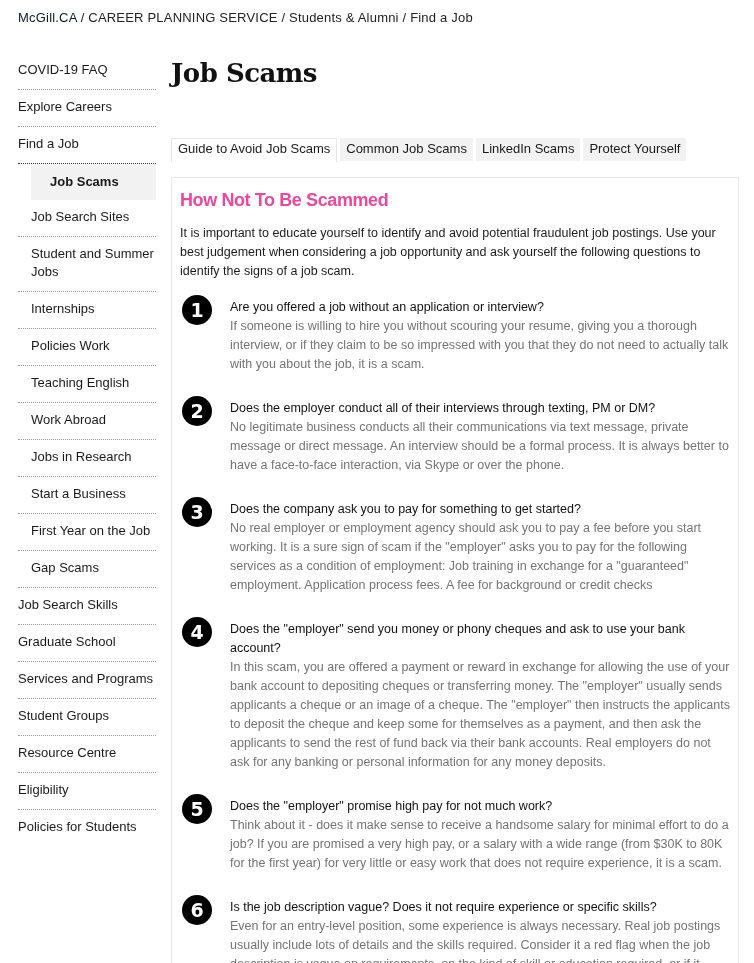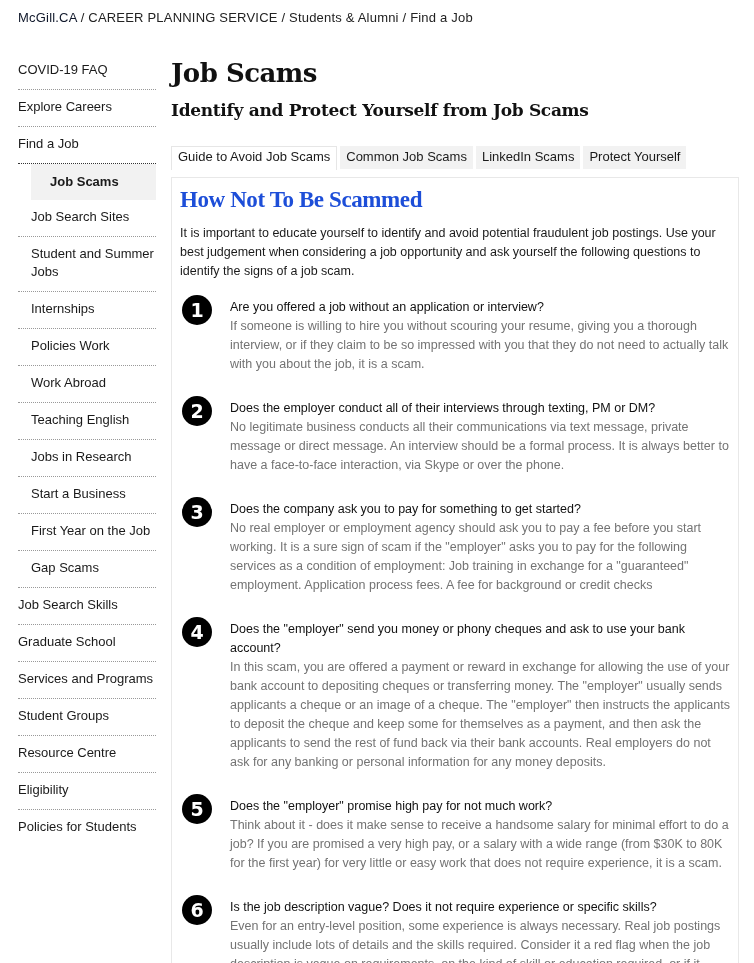--- a/index.html
+++ b/index.html
@@ -15,26 +15,26 @@
   .nav-item.top { padding: 8px 0 10px 0; }
   .nav-item.sub { padding: 8px 0 10px 13px; }
   .nav-item.active { background: #f2f2f2; font-weight: bold; padding: 9px 0 9px 19px; margin-left: 13px; border-bottom: none; }
   .nav-item.parent-open { border-bottom: 1px dotted #333; }
   .nav-item.last { border-bottom: none; }
 
   .main { position: absolute; left: 171px; top: 56px; width: 568px; }
   .page-title { font-family: "DejaVu Serif", serif; font-size: 26px; font-weight: bold; color: #111; letter-spacing: -0.5px; line-height: 34px; }
   .page-subtitle { font-family: "DejaVu Serif", serif; font-size: 17px; font-weight: bold; color: #111; margin-top: 9px; letter-spacing: -0.3px; line-height: 22px; }
 
-  .tabs { position: absolute; left: 0; top: 90px; display: flex; height: 24px; text-align: center; }
+  .tabs { position: absolute; left: 0; top: 82px; display: flex; height: 24px; text-align: center; }
   .tab { font-size: 13px; padding: 3px 6px 0 6px; background: #f2f2f2; margin-right: 3px; color: #1a1a1a; cursor: pointer; white-space: nowrap; height: 23px; }
   .tab.active { background: #ffffff; border: 1px solid #e6e6e6; border-bottom: none; height: 24px; padding-top: 2px; }
 
   .panel { position: absolute; left: 0; top: 121px; width: 568px; height: 800px; border: 1px solid #e8e8e8; border-bottom: none; padding: 10px 8px 0 8px; }
-  .panel-heading { font-family: Liberation Serif, serif; font-size: 23px; font-weight: bold; color: #1d4ed8; letter-spacing: -0.4px; line-height: 24px; }
+  .panel-heading { font-family: Liberation Sans, sans-serif; font-size: 18px; font-weight: bold; color: #ec4899; letter-spacing: -0.4px; line-height: 24px; }
   .intro { font-size: 12.5px; line-height: 19px; margin-top: 12px; color: #1a1a1a; }
 
   .q-list { margin-top: 14px; }
   .q-item { position: relative; padding-left: 50px; margin-bottom: 22px; }
   .q-num { position: absolute; left: 2px; top: 0px; width: 30px; height: 30px; border-radius: 50%; background: #000; color: #fff; font-weight: bold; font-size: 19px; text-align: center; line-height: 30px; font-family: "DejaVu Sans", sans-serif; }
   .q-title { font-size: 12.5px; line-height: 19px; color: #111; padding-top: 3px; }
   .q-body { font-size: 12.5px; line-height: 19px; color: #737373; }
 </style>
 </head>
 <body>
@@ -51,38 +51,37 @@
 
 <nav class="sidebar">
   <a class="nav-item top">COVID-19 FAQ</a>
   <a class="nav-item top">Explore Careers</a>
   <a class="nav-item top parent-open">Find a Job</a>
   <a class="nav-item active">Job Scams</a>
   <a class="nav-item sub">Job Search Sites</a>
   <a class="nav-item sub">Student and Summer Jobs</a>
   <a class="nav-item sub">Internships</a>
   <a class="nav-item sub">Policies Work</a>
+  <a class="nav-item sub">Teaching English</a>
   <a class="nav-item sub">Work Abroad</a>
-  <a class="nav-item sub">Teaching English</a>
   <a class="nav-item sub">Jobs in Research</a>
   <a class="nav-item sub">Start a Business</a>
   <a class="nav-item sub">First Year on the Job</a>
   <a class="nav-item sub">Gap Scams</a>
   <a class="nav-item top">Job Search Skills</a>
   <a class="nav-item top">Graduate School</a>
   <a class="nav-item top">Services and Programs</a>
   <a class="nav-item top">Student Groups</a>
   <a class="nav-item top">Resource Centre</a>
   <a class="nav-item top">Eligibility</a>
   <a class="nav-item top last">Policies for Students</a>
 </nav>
 
 <main class="main">
   <h1 class="page-title">Job Scams</h1>
-  <h2 class="page-subtitle">Identify and Protect Yourself from Job Scams</h2>
 
   <div class="tabs">
     <div class="tab active">Guide to Avoid Job Scams</div>
     <div class="tab">Common Job Scams</div>
     <div class="tab">LinkedIn Scams</div>
     <div class="tab">Protect Yourself</div>
   </div>
 
   <section class="panel">
     <h3 class="panel-heading">How Not To Be Scammed</h3>

